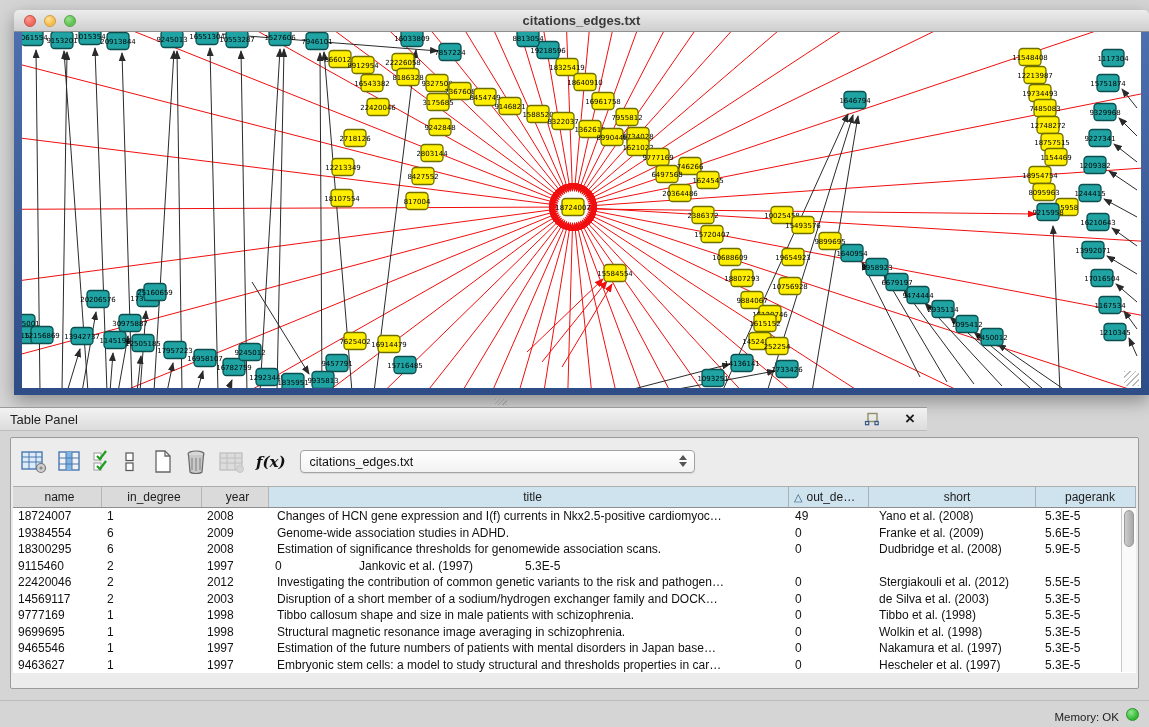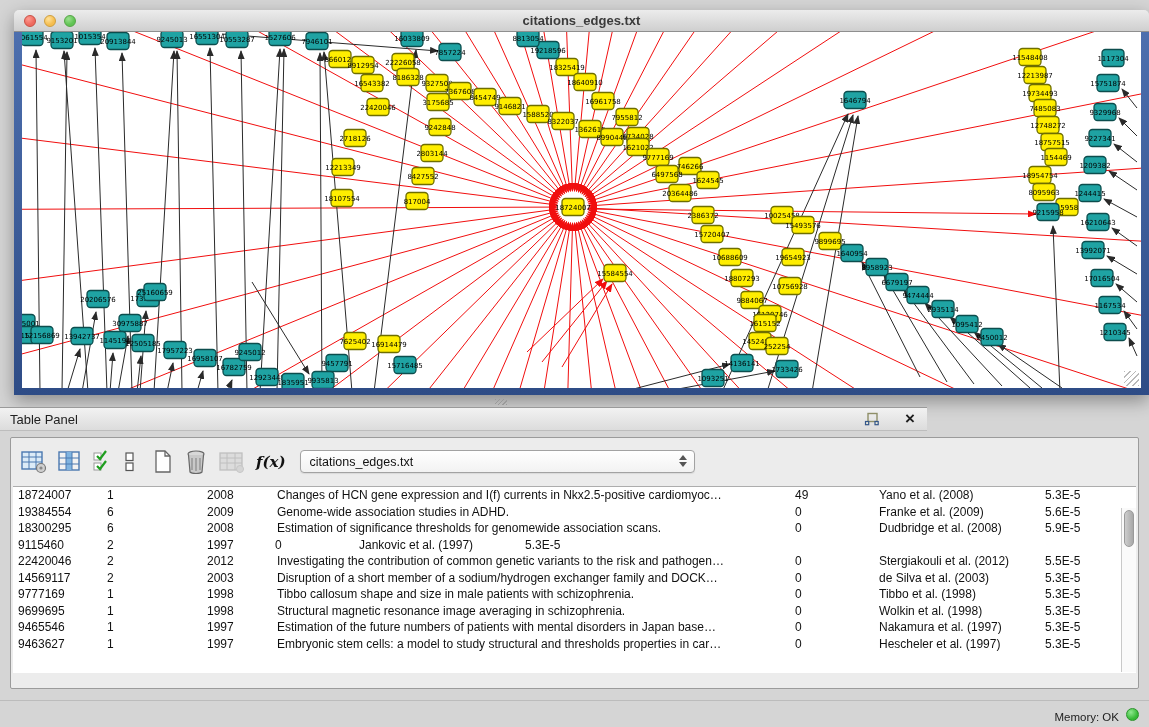--- a/index.html
+++ b/index.html
@@ -758,20 +758,44 @@
     <div class="combo">
       <span>citations_edges.txt</span>
       <span class="combo-arrows">
           <i class="up"></i>
           <i class="dn"></i>
         </span>
     </div>
   </div>
 
   <div class="tbl">
+    <div class="thead" id="thead">
+        <div class="th c0 gray">
+          <span>name</span>
+        </div>
+        <div class="th c1 gray">
+          <span>in_degree</span>
+        </div>
+        <div class="th c2 gray">
+          <span>year</span>
+        </div>
+        <div class="th c3 blue">
+          <span>title</span>
+        </div>
+        <div class="th c4 blue left">
+          <span class="tri">△</span>
+          <span>out_de…</span>
+        </div>
+        <div class="th c5 blue">
+          <span>short</span>
+        </div>
+        <div class="th c6 blue">
+          <span>pagerank</span>
+        </div>
+      </div>
     <div class="tbody" id="tbody">
         <div class="tr">
           <div class="td c0">18724007</div>
           <div class="td c1">1</div>
           <div class="td c2">2008</div>
           <div class="td c3">Changes of HCN gene expression and I(f) currents in Nkx2.5-positive cardiomyoc…</div>
           <div class="td c4">49</div>
           <div class="td c5">Yano et al. (2008)</div>
           <div class="td c6">5.3E-5</div>
         </div>

